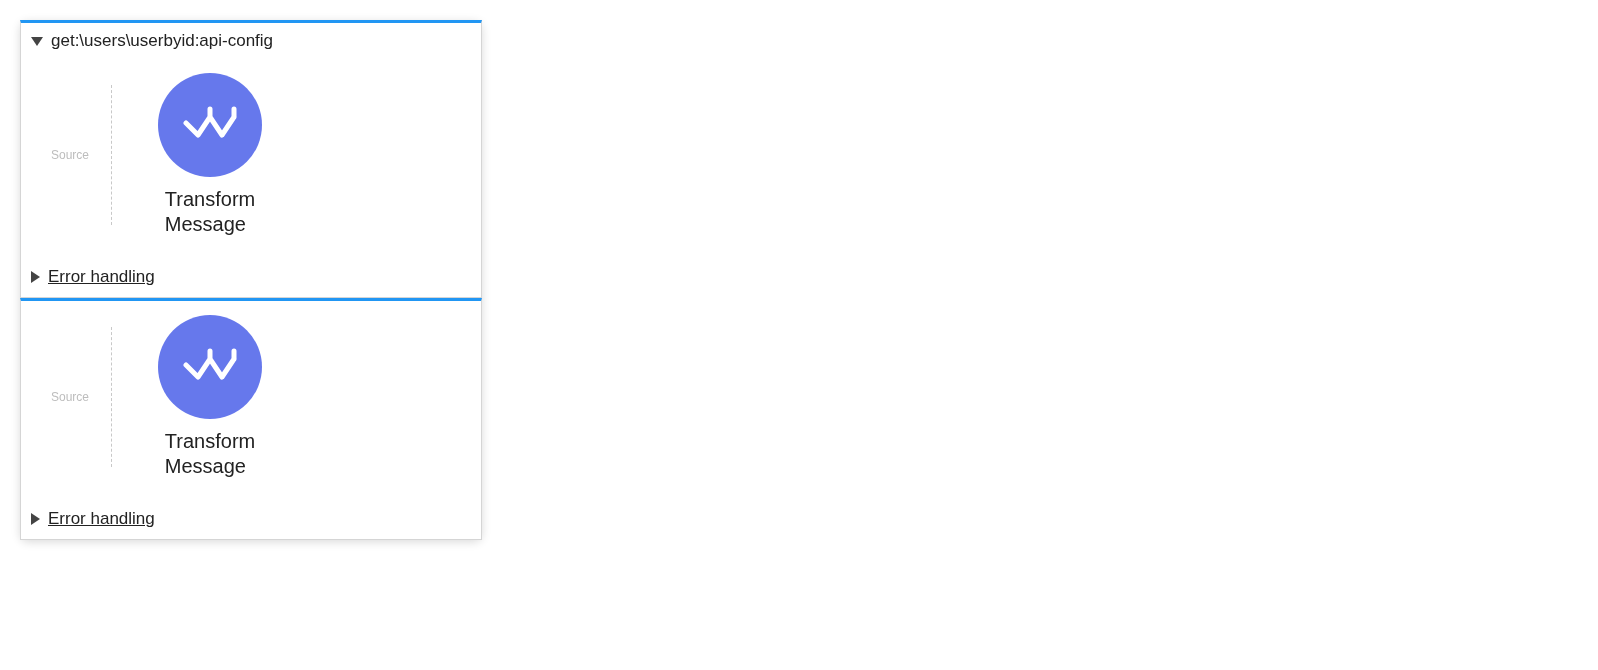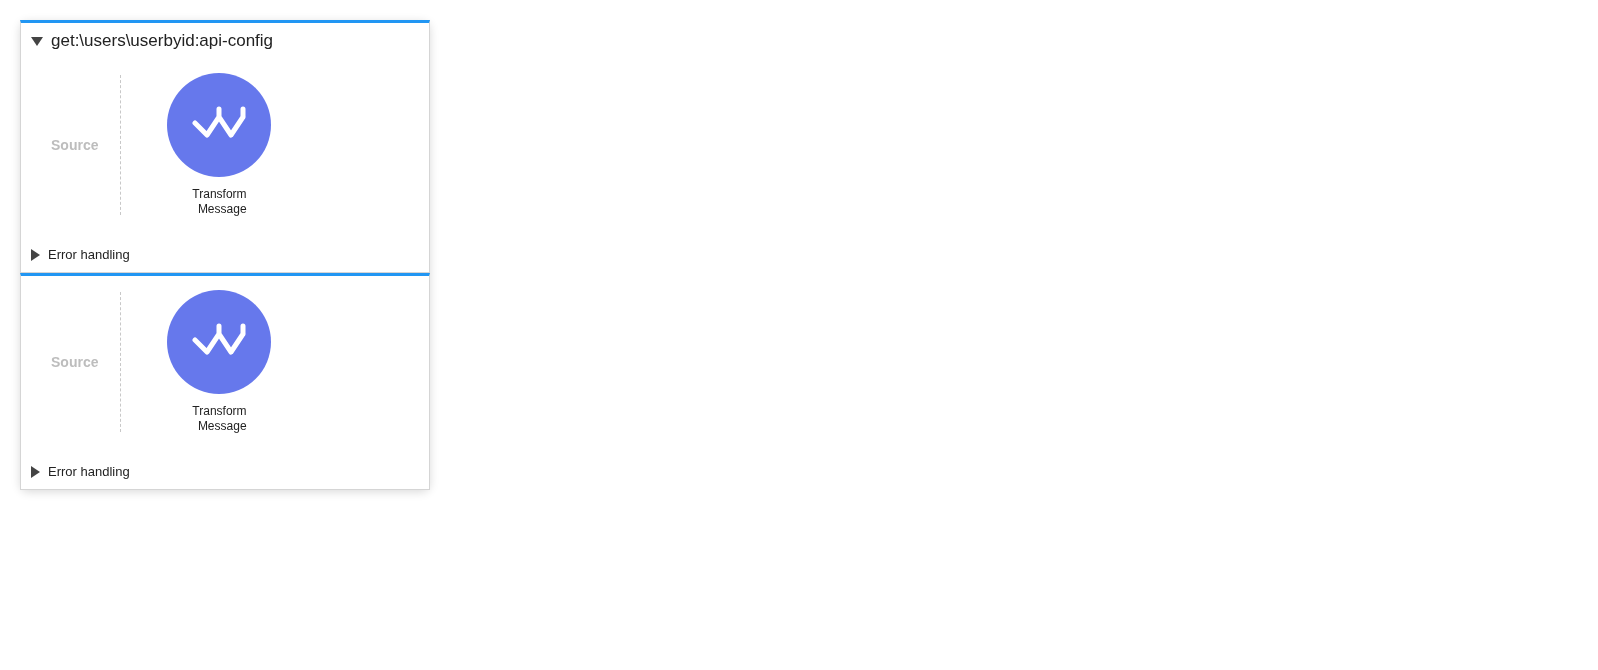--- a/index.html
+++ b/index.html
@@ -2,21 +2,21 @@
 <html><head>
   <meta charset="utf-8">
   <style>
     * { box-sizing: border-box; margin: 0; padding: 0; }
     body {
       font-family: -apple-system, BlinkMacSystemFont, "Segoe UI", Helvetica, Arial, sans-serif;
       background: #fff;
       padding: 20px;
     }
     .container {
-      width: 410px;
+      width: 462px;
       background: #15803d;
       box-shadow: 0 2px 10px rgba(0,0,0,0.15);
       border-radius: 8px;
     }
     .flow-panel {
       border: 1px solid #d5d5d5;
       border-top: 3px solid #2196f3;
       background: #fff;
     }
     .flow-header {
@@ -40,23 +40,22 @@
       border-left: 9px solid #444;
       margin-right: 8px;
     }
     .flow-body {
       display: flex;
       align-items: center;
       padding: 14px 12px 24px 12px;
     }
     .source-box {
       color: #bdbdbd;
-      font-size: 14px;
+      font-size: 12px;
       padding: 0 22px 0 18px;
-      font-weight: bold;
     }
     .divider {
       width: 1px;
       height: 140px;
       border-left: 1px dashed #c8c8c8;
       margin-right: 46px;
     }
     .component {
       display: flex;
       flex-direction: column;
@@ -67,33 +66,34 @@
       width: 104px;
       height: 104px;
       border-radius: 50%;
       background: #6678ec;
       display: flex;
       align-items: center;
       justify-content: center;
       margin-bottom: 10px;
     }
     .comp-label {
-      font-size: 12px;
+      font-size: 20px;
       color: #222;
-      text-align: right;
+      text-align: left;
       line-height: 1.25;
       white-space: pre-line;
     }
     .error-row {
       display: flex;
       align-items: center;
       padding: 6px 10px 10px 10px;
-      font-size: 13px;
+      font-size: 17px;
       color: #222;
       cursor: pointer;
+      text-decoration: underline;
     }
   </style>
 </head>
 <body>
 
 <div class="container">
 
   <div class="flow-panel">
     <div class="flow-header">
       <span class="tri-down"></span>

